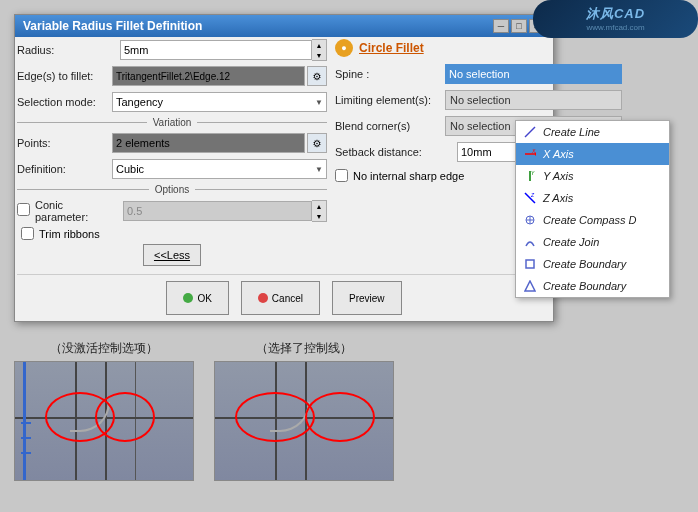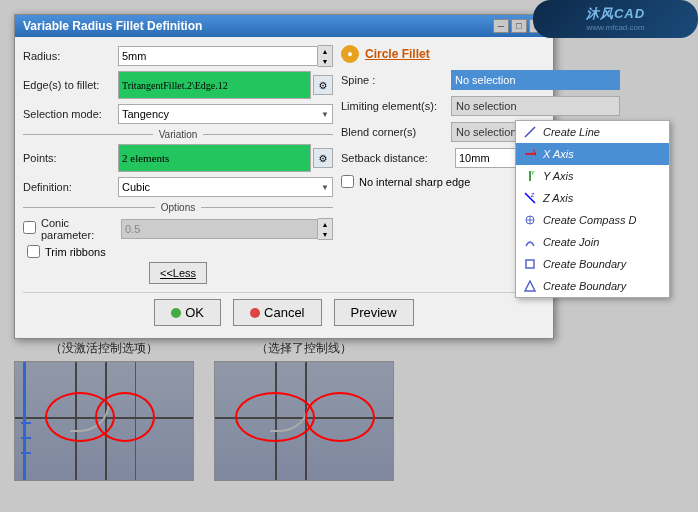--- a/index.html
+++ b/index.html
@@ -59,60 +59,60 @@
       border: 1px solid #888;
       font-size: 9px;
       display: flex;
       align-items: center;
       justify-content: center;
       cursor: pointer;
       color: #333;
     }
 
     .dialog-body {
-      padding: 8px;
+      padding: 2px;
       background: #f0f0f0;
     }
 
     
     .form-row {
       display: flex;
       align-items: center;
       margin-bottom: 4px;
       min-height: 22px;
     }
     .form-label {
       width: 95px;
       font-size: 11px;
       color: #222;
       flex-shrink: 0;
     }
     .form-input {
       flex: 1;
-      height: 28px;
-      border: 1px solid #aaa;
-      background: #22c55e;
+      height: 20px;
+      border: 1px solid #aaa;
+      background: #737373;
       padding: 0 3px;
       font-size: 11px;
       display: flex;
       align-items: center;
-      font-family: Liberation Serif, serif;
     }
     .form-input-with-spinner {
       display: flex;
       align-items: center;
       flex: 1;
     }
     .spinner-input {
       flex: 1;
       height: 20px;
       border: 1px solid #aaa;
       background: white;
       padding: 0 3px;
       font-size: 11px;
+      margin-left: 8px;
     }
     .spinner-buttons {
       display: flex;
       flex-direction: column;
       border: 1px solid #aaa;
       border-left: none;
     }
     .spinner-btn {
       width: 14px;
       height: 10px;
@@ -256,23 +256,23 @@
     
     .dialog-footer {
       display: flex;
       justify-content: center;
       gap: 12px;
       padding: 6px 0 4px;
       border-top: 1px solid #ccc;
       margin-top: 4px;
     }
     .footer-btn {
-      height: 27px;
+      height: 34px;
       padding: 0 16px;
-      font-size: 13px;
+      font-size: 10px;
       cursor: pointer;
       border: 1px solid #888;
       display: flex;
       align-items: center;
       gap: 4px;
       background: #e8e8e8;
     }
     .btn-green-dot {
       width: 10px;
       height: 10px;

